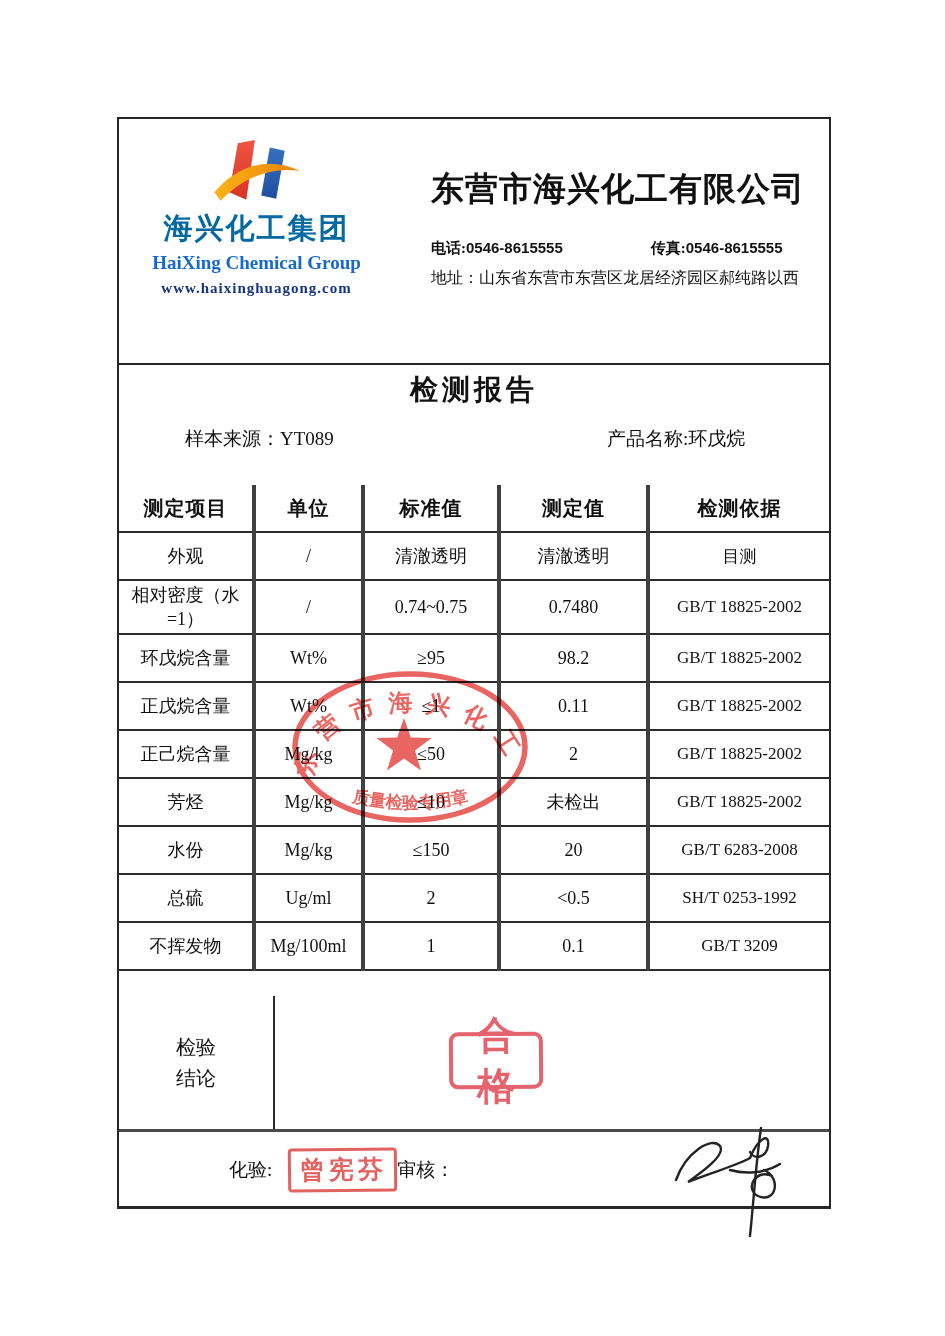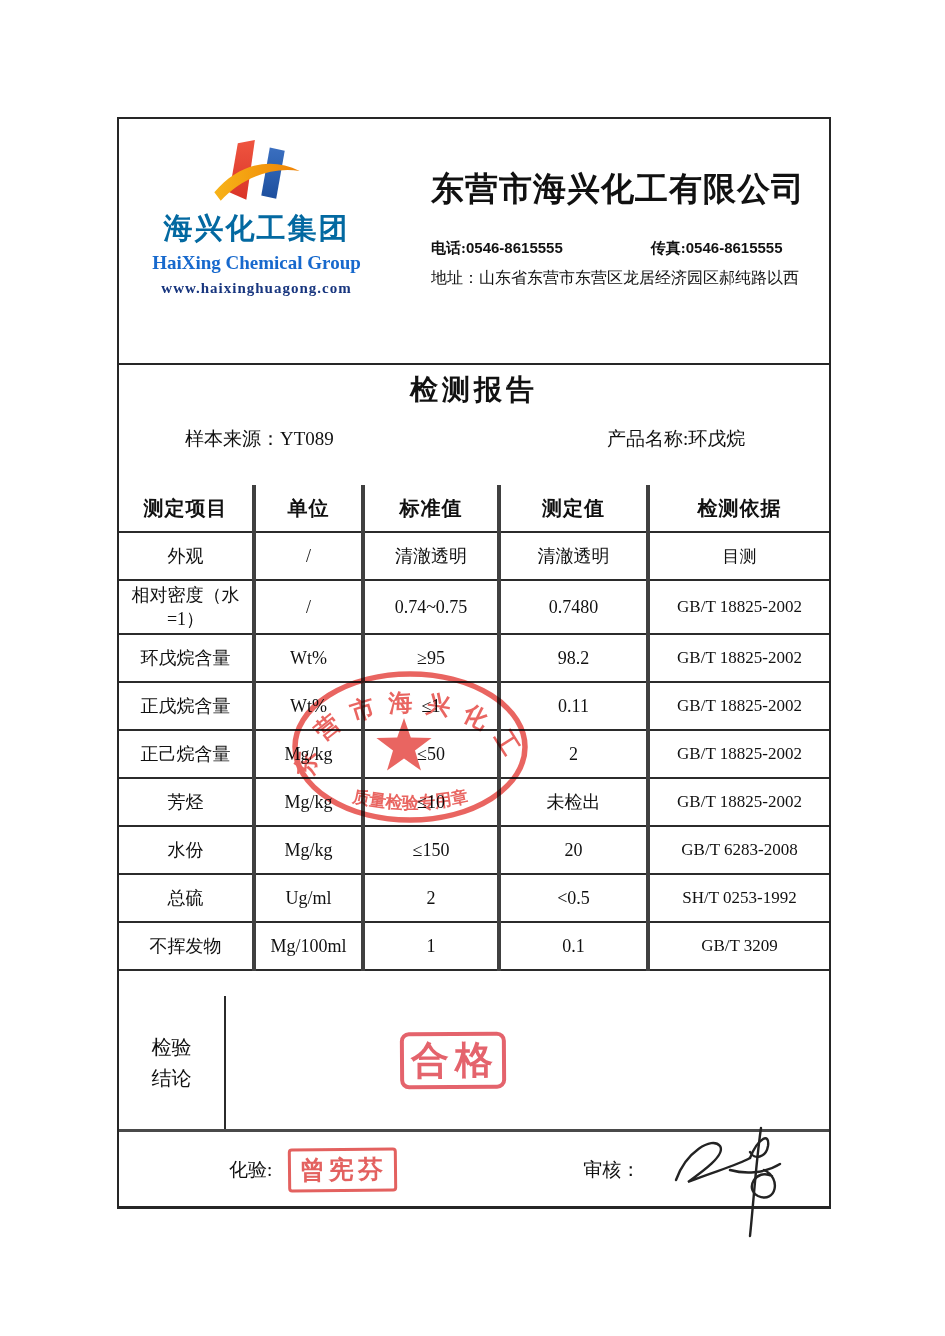--- a/index.html
+++ b/index.html
@@ -44,39 +44,39 @@
   }
   .results-table th { border-top:0; font-size:20px; font-weight:bold; height:47px; letter-spacing:1px; }
   .results-table td { font-size:18px; height:48px; }
   .results-table tr > *:last-child { border-right:0; }
   .results-table td:last-child { font-size:17px; }
   .results-table tr.tall td { height:50px; }
 
   
   .conclusion-sec { position:absolute; left:0; top:877px; width:100%; height:136px;
                     border-bottom:3px solid #4a4a4a; display:flex; }
-  .conclusion-label { width:107px; border-right:2px solid #2b2b2b; display:flex; flex-direction:column;
+  .conclusion-label { width:156px; border-right:2px solid #2b2b2b; display:flex; flex-direction:column;
                       align-items:center; justify-content:center; font-size:20px; line-height:1.55; }
   .conclusion-body { flex:1; position:relative; }
   .pass-stamp {
-    position:absolute; left:174px; top:36px; width:106px; height:57px;
+    position:absolute; left:174px; top:36px; width:94px; height:57px;
     border:4px solid #e14e58; border-radius:9px; color:#e14e58;
     display:flex; align-items:center; justify-content:center;
-    font-size:38px; font-weight:bold; letter-spacing:6px; padding-left:4px;
+    font-size:38px; font-weight:bold; letter-spacing:6px; padding-left:24px;
     opacity:.88; transform:rotate(-.4deg);
   }
 
   
   .sign-sec { position:absolute; left:0; top:1013px; width:100%; height:76px;
               display:flex; align-items:center; font-size:19px;border-radius:11px; }
   .tester-label { margin-left:110px; }
   .name-stamp { margin-left:16px; border:3px solid #e0504e; border-radius:4px; color:#e0504e;
                 font-size:25px; font-weight:bold; letter-spacing:4px; padding:2px 7px 3px 9px;
                 opacity:.9; transform:rotate(-.6deg); }
-  .reviewer-label { margin-left:186px; }
+  .reviewer-label { }
   .signature { position:absolute; left:545px; top:-10px; }
 
   
   .oval-stamp { position:absolute; left:286px; top:666px; opacity:.82; mix-blend-mode:multiply; }
   .oval-stamp text { font-weight:bold; fill:#e4433e; }
 </style>
 </head>
 <body>
 
 <div class="page">

